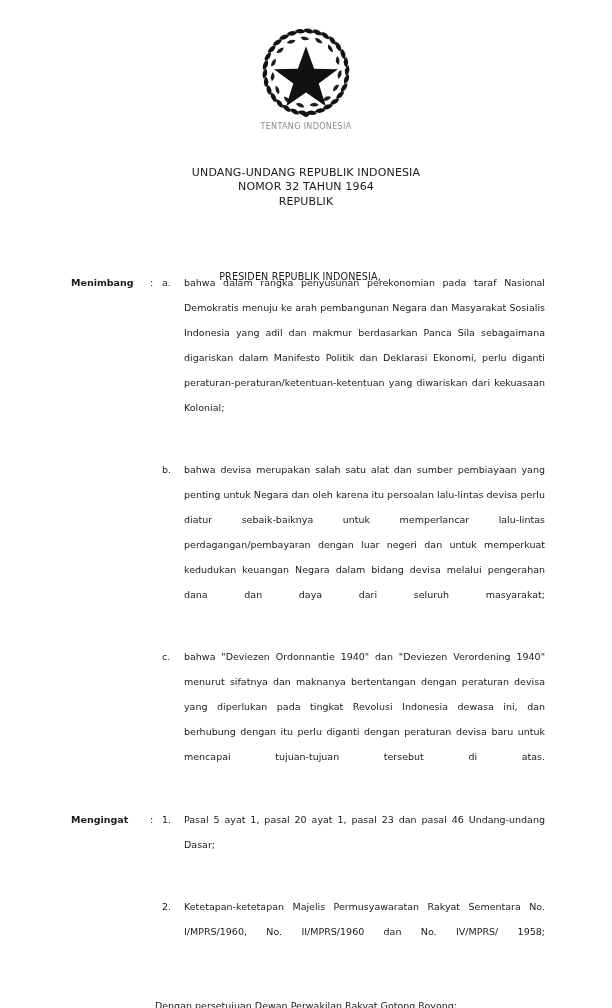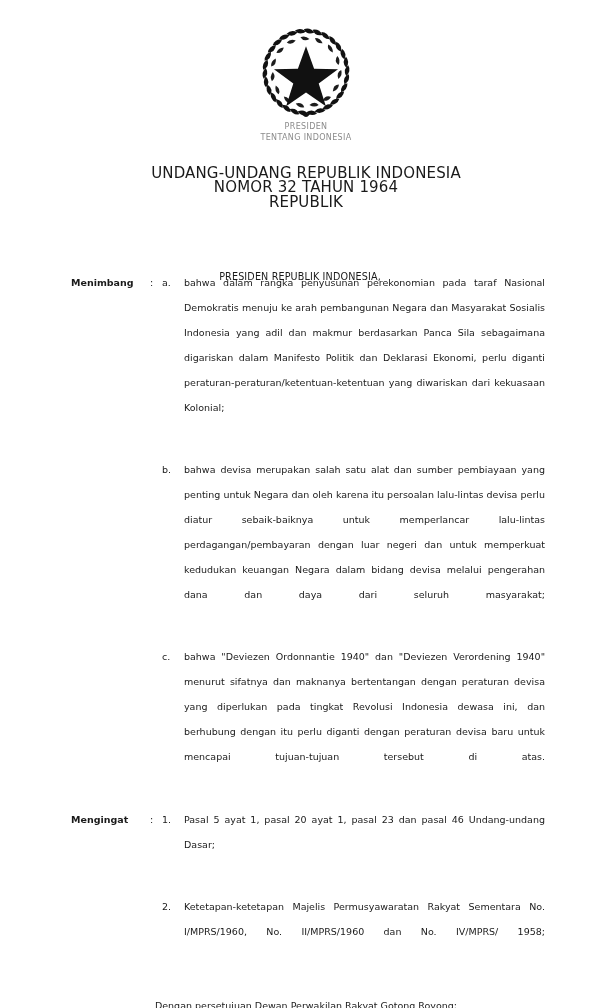--- a/index.html
+++ b/index.html
@@ -43,21 +43,21 @@
   }
   .emblem-caption div { white-space: nowrap; }
 
   
   .title-block {
     position: absolute;
     top: 166px;
     left: 0;
     width: 612px;
     text-align: center;
-    font-size: 15px;
+    font-size: 11px;
     line-height: 14.4px;
     letter-spacing: 0.15px;
     color: #1a1a1a;
   }
   .title-block div { white-space: nowrap; }
 
   .preamble-head {
     position: absolute;
     top: 238px;
     left: 0;
@@ -298,21 +298,20 @@
             </g>
 
             <path d="M-6 42 q6 6 12 0 q-2 6 -6 7 q-4 -1 -6 -7 z"></path>
           </g>
         </g>
 
         <path d="M50 22 L58.8 46.6 L84.8 47.0 L63.8 62.4 L71.6 87.2 L50 72.4 L28.4 87.2 L36.2 62.4 L15.2 47.0 L41.2 46.6 Z"></path>
       </g>
     </svg>
     <div class="emblem-caption">
-      <div>PRESIDEN</div>
       <div>TENTANG INDONESIA</div>
     </div>
   </div>
 
   <div class="title-block">
     <div>UNDANG-UNDANG REPUBLIK INDONESIA</div>
     <div>NOMOR 32 TAHUN 1964</div>
     <div>REPUBLIK</div>
   </div>
 

